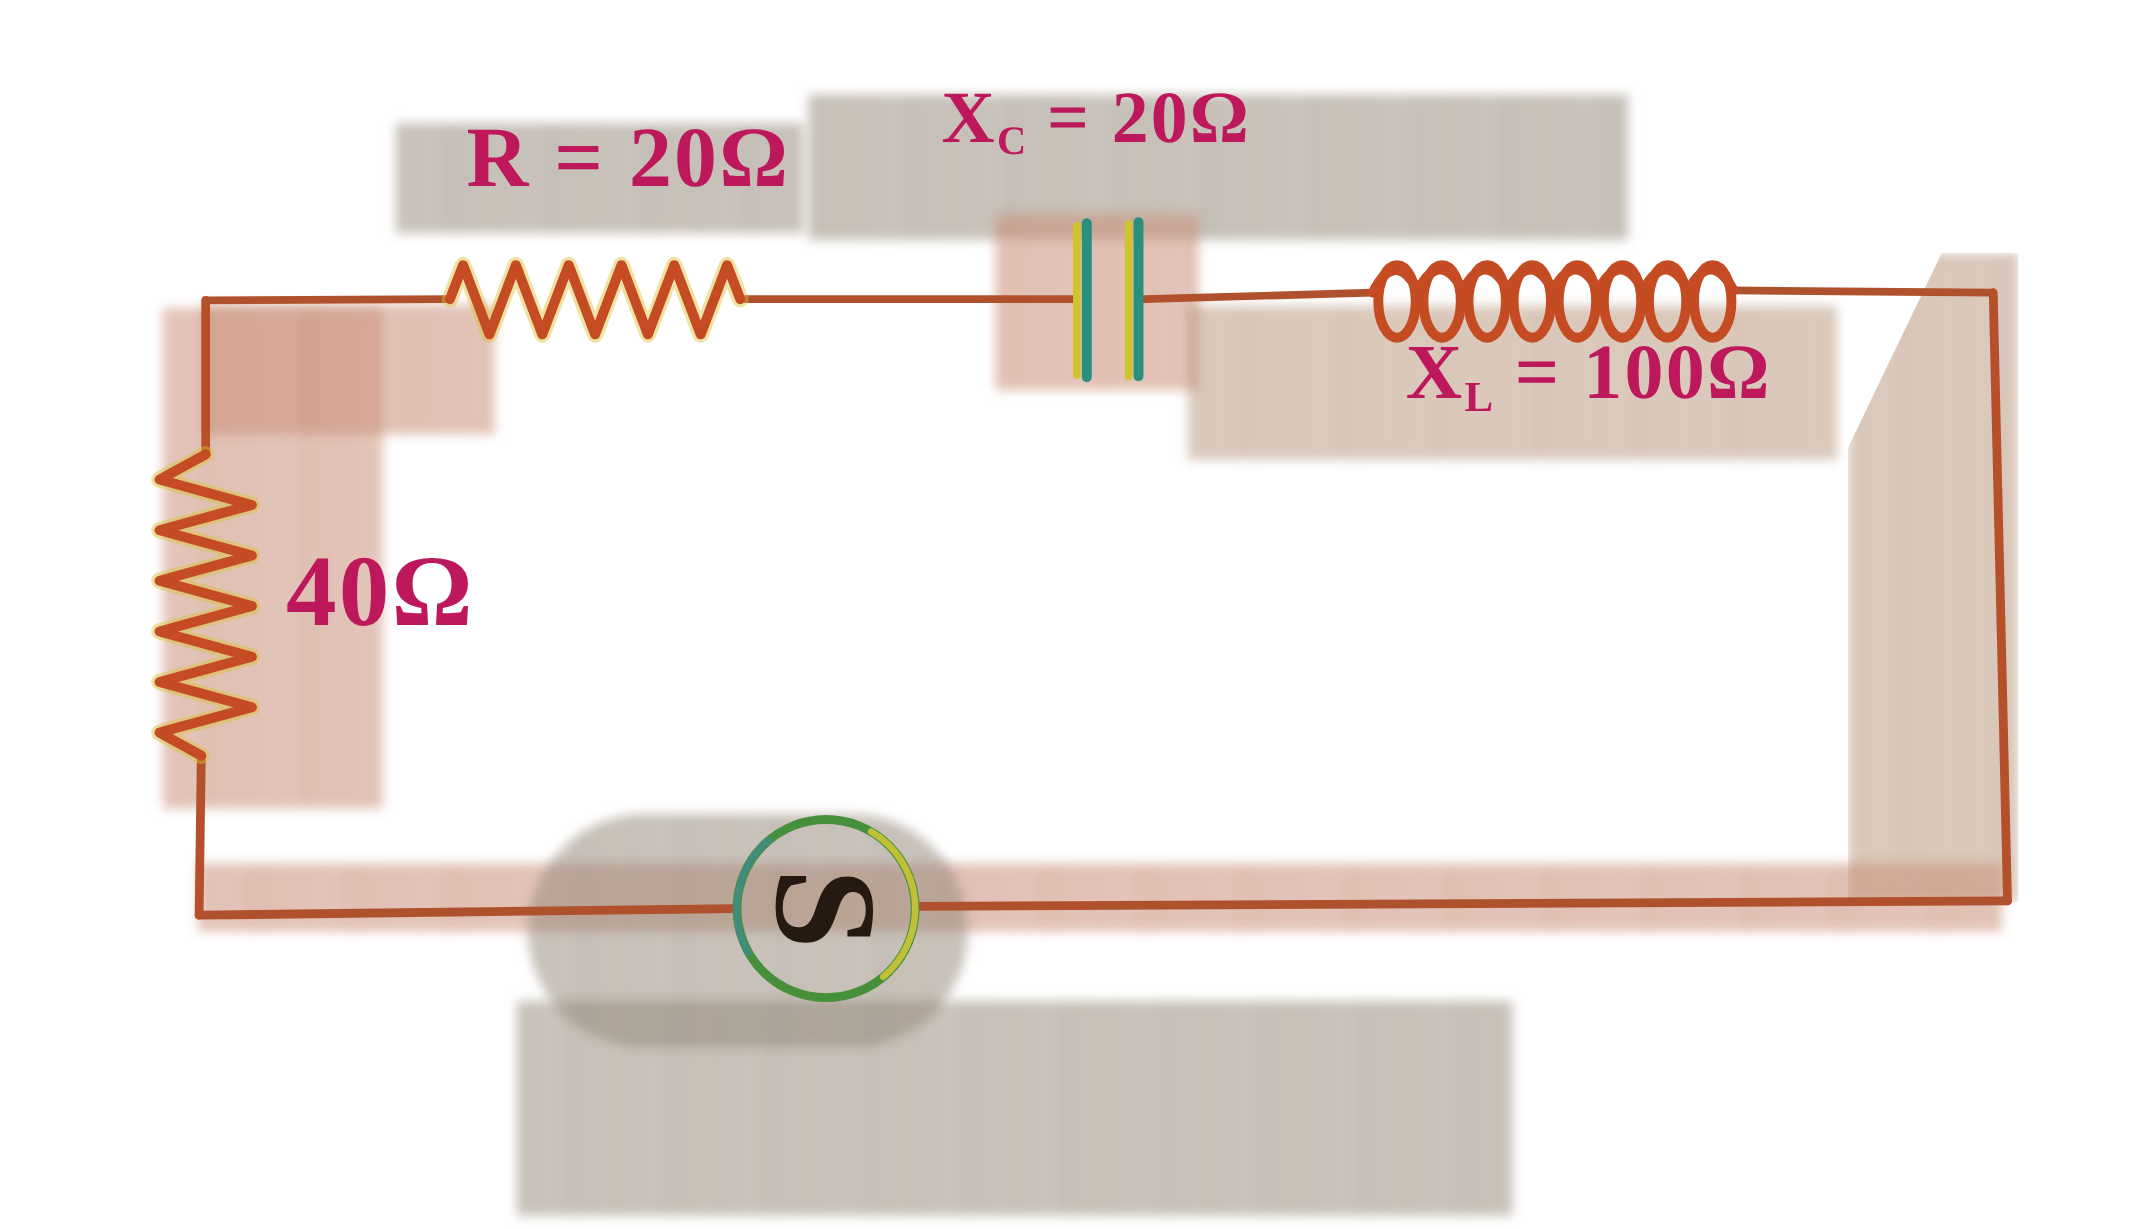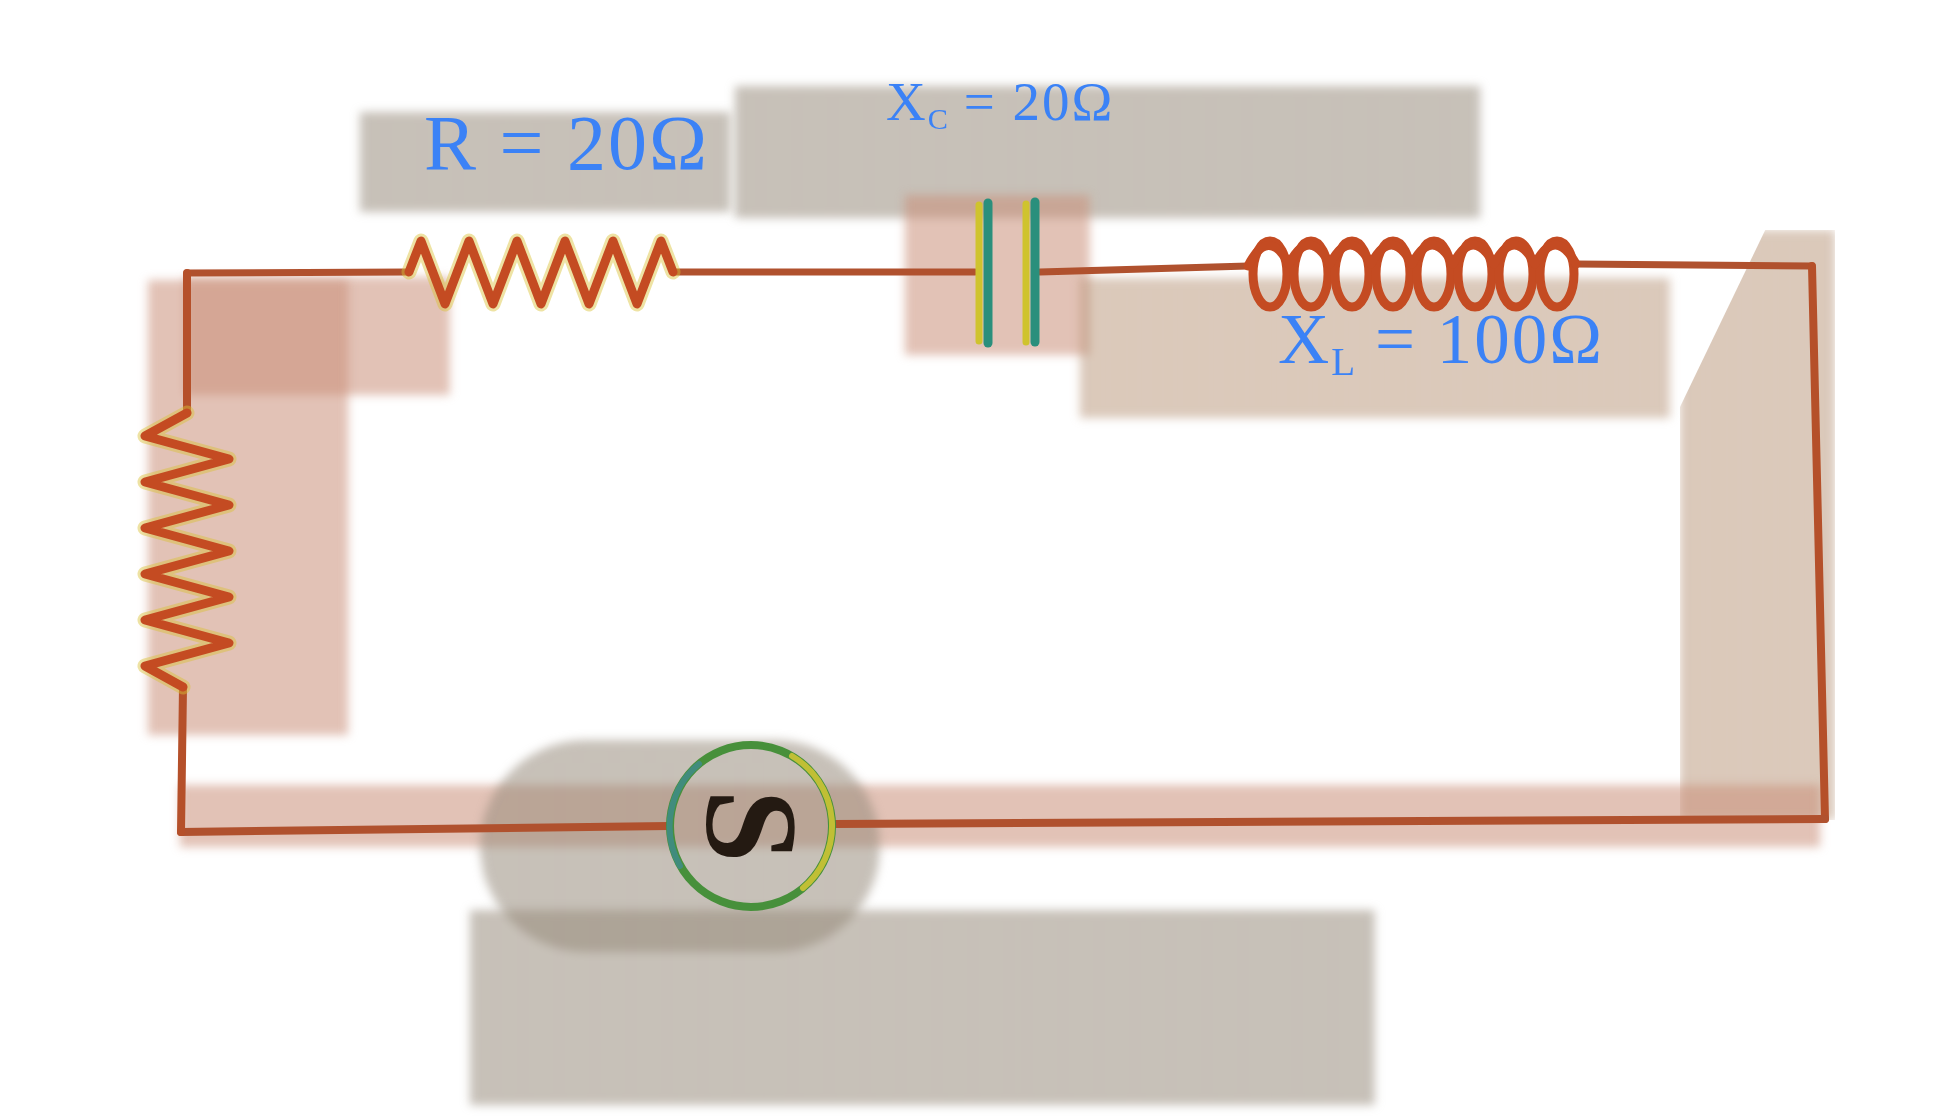--- a/index.html
+++ b/index.html
@@ -34,33 +34,33 @@
   .blotch.tan {
     background:
       repeating-linear-gradient(90deg,
         rgba(172,134,106,0.5) 0px, rgba(206,176,150,0.28) 3px,
         rgba(164,126,98,0.46) 6px, rgba(214,186,160,0.24) 9px),
       linear-gradient(rgba(184,148,118,0.22), rgba(184,148,118,0.22));
   }
   .circuit-svg { position: absolute; left: 0; top: 0; }
   .lbl {
     position: absolute;
-    color: #3b82f6;
+    color: #be185d;
     line-height: 1;
     white-space: nowrap;
     letter-spacing: 2px;
-    font-weight: 400;
+    font-weight: 700;
   }
   .lbl .sub {
     font-size: 0.55em;
     vertical-align: -0.3em;
     letter-spacing: 0;
   }
   .lbl-r  { left: 424px;  top: 104px; font-size: 78px; }
-  .lbl-xc { left: 886px;  top: 74px;  font-size: 55px; text-align: right; }
+  .lbl-xc { left: 856px;  top: 74px;  font-size: 67px; text-align: right; }
   .lbl-xl { left: 1278px; top: 304px; font-size: 71px; }
   .lbl-40 { left: 260px;  top: 491px; font-size: 92px; }
   .lbl-src{ left: 505px;  top: 957px; font-size: 98px; letter-spacing: 0; }
 </style>
 </head>
 <body>
 
 <div class="canvas">
 
   <div class="blotch gray" style="left:360px; top:112px; width:370px; height:100px;"></div>
@@ -137,15 +137,18 @@
   </div>
 
   <div class="lbl lbl-xc">
     <span>X</span><sub class="sub">C</sub><span> = 20Ω</span>
   </div>
 
   <div class="lbl lbl-xl">
     <span>X</span><sub class="sub">L</sub><span> = 100Ω</span>
   </div>
 
+  <div class="lbl lbl-40">
+    <span>40Ω</span>
+  </div>
 
 
 </div>
 
 </body></html>

